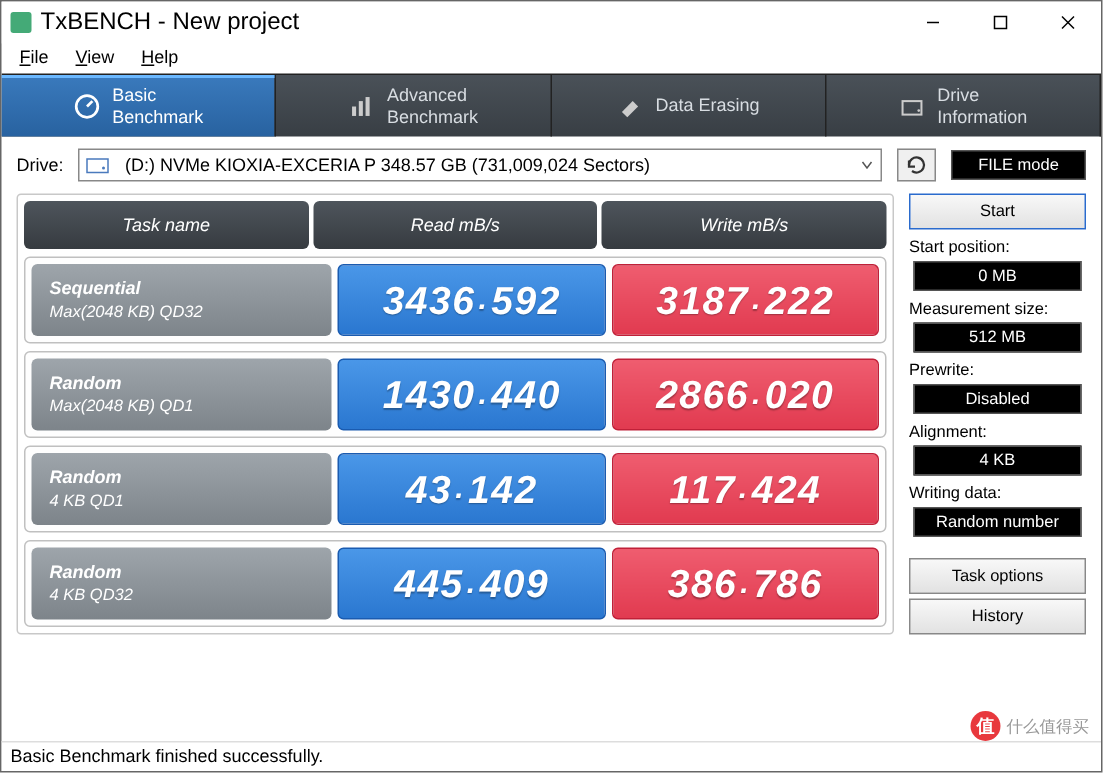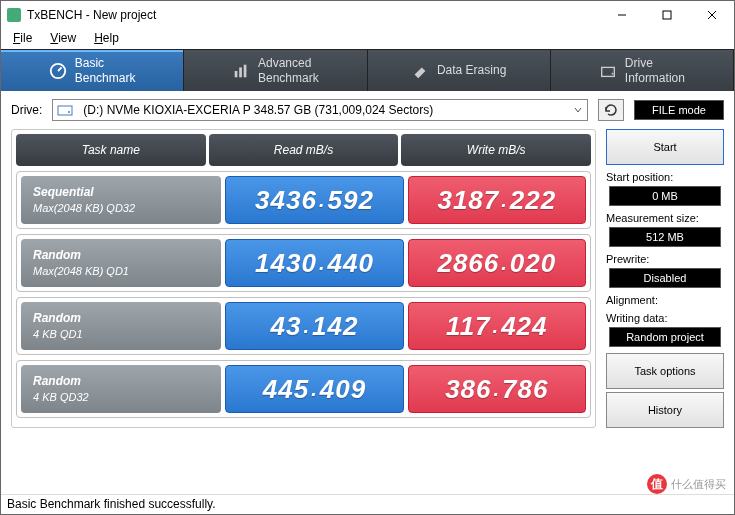--- a/index.html
+++ b/index.html
@@ -1,18 +1,18 @@
 <!DOCTYPE html>
 <html><head>
 <meta charset="utf-8">
 <style>
 * { margin: 0; padding: 0; box-sizing: border-box; font-family: "Segoe UI", Tahoma, sans-serif; }
 body { width: 735px; height: 515px; background: #fff; border: 1px solid #666; position: relative; overflow: hidden; }
 .titlebar { height: 28px; display: flex; align-items: center; justify-content: space-between; padding: 0 0 0 6px; background: #fff; }
-.titlebar-left { display: flex; align-items: center; gap: 6px; font-size: 12px; }
+.titlebar-left { display: flex; align-items: center; gap: 6px; font-size: 16px; }
 .title-icon { width: 14px; height: 14px; background: #4a7; border-radius: 2px; }
 .win-controls { display: flex; }
 .win-btn { width: 45px; height: 28px; display: flex; align-items: center; justify-content: center; font-size: 12px; }
 .win-btn svg { width: 10px; height: 10px; }
 .menubar { height: 20px; display: flex; gap: 2px; padding: 0 4px; font-size: 12px; }
 .menubar span { padding: 2px 8px; }
 .menubar span u { text-decoration: underline; }
 .tabbar { background: linear-gradient(#4a5158, #383e44); height: 42px; display: flex; border-top: 1px solid #222; }
 .tab { flex: 1; display: flex; align-items: center; justify-content: center; gap: 8px; color: #d8dde2; font-size: 12px; border-right: 1px solid #222; position: relative; }
 .tab.active { background: linear-gradient(#3a7abd, #2862a0); color: #fff; }
@@ -31,21 +31,21 @@
 .header-cell { flex: 1; background: linear-gradient(#4e555c, #363b40); color: #fff; font-size: 12px; font-style: italic; display: flex; align-items: center; justify-content: center; margin-right: 3px; border-radius: 4px; }
 .header-cell:last-child { margin-right: 0; }
 .data-row { display: flex; border: 1px solid #c0c0c0; border-radius: 4px; margin-top: 5px; padding: 4px; gap: 4px; background: #fefefe; align-items: stretch; height: 58px; }
 .task-cell { flex: 1; background: linear-gradient(#9ea5ab, #7d848a); border-radius: 4px; color: #fff; font-size: 12px; font-weight: bold; font-style: italic; display: flex; flex-direction: column; justify-content: center; padding: 0 12px; line-height: 1.3; }
 .task-cell .sub { font-size: 11px; font-weight: normal; }
 .val-cell { flex: 1; border-radius: 4px; color: #fff; font-family: "Arial", monospace; font-size: 26px; font-weight: bold; font-style: italic; display: flex; align-items: center; justify-content: center; letter-spacing: 1px; text-shadow: 0 1px 1px rgba(0,0,0,0.3); }
 .val-read { background: linear-gradient(#4a97e8, #2a77d0); border: 1px solid #1a5bb0; }
 .val-write { background: linear-gradient(#ef5d6f, #e13a50); border: 1px solid #c02038; }
 .val-cell .dot { font-size: 20px; margin: 0 2px; }
 .right-panel { width: 118px; display: flex; flex-direction: column; gap: 3px; }
-.rp-btn { background: linear-gradient(#f8f8f8, #e2e2e2); border: 1px solid #888; font-size: 11px; height: 36px; display: flex; align-items: center; justify-content: center; }
+.rp-btn { background: linear-gradient(#f8f8f8, #e2e2e2); border: 1px solid #888; font-size: 11px; height: 24px; display: flex; align-items: center; justify-content: center; }
 .rp-label { font-size: 11px; margin-top: 3px; }
 .rp-val { background: #000; color: #fff; font-size: 11px; text-align: center; padding: 3px 0; border: 1px solid #555; width: 112px; align-self: center; }
 .statusbar { position: absolute; bottom: 0; left: 0; right: 0; height: 20px; font-size: 12px; padding: 2px 6px; border-top: 1px solid #ddd; background: #fff; }
 .watermark { position: absolute; right: 8px; bottom: 20px; font-size: 11px; color: #999; display: flex; align-items: center; gap: 4px; }
 .watermark .wm-icon { width: 20px; height: 20px; background: #e8383d; border-radius: 50%; color: #fff; font-size: 12px; display: flex; align-items: center; justify-content: center; font-weight: bold; }
 </style>
 </head>
 <body>
 
 <div class="titlebar">
@@ -216,22 +216,23 @@
   </div>
   <div class="right-panel">
     <div class="rp-btn" style="border-color:#2a6bcd;">Start</div>
     <div class="rp-label">Start position:</div>
     <div class="rp-val">0 MB</div>
     <div class="rp-label">Measurement size:</div>
     <div class="rp-val">512 MB</div>
     <div class="rp-label">Prewrite:</div>
     <div class="rp-val">Disabled</div>
     <div class="rp-label">Alignment:</div>
+    <div class="rp-val">4 KB</div>
     <div class="rp-label">Writing data:</div>
-    <div class="rp-val">Random project</div>
+    <div class="rp-val">Random number</div>
     <div style="flex:1"></div>
     <div class="rp-btn">Task options</div>
     <div class="rp-btn">History</div>
   </div>
 </div>
 
 <div class="statusbar">Basic Benchmark finished successfully.</div>
 
 <div class="watermark">
   <div class="wm-icon">值</div>

